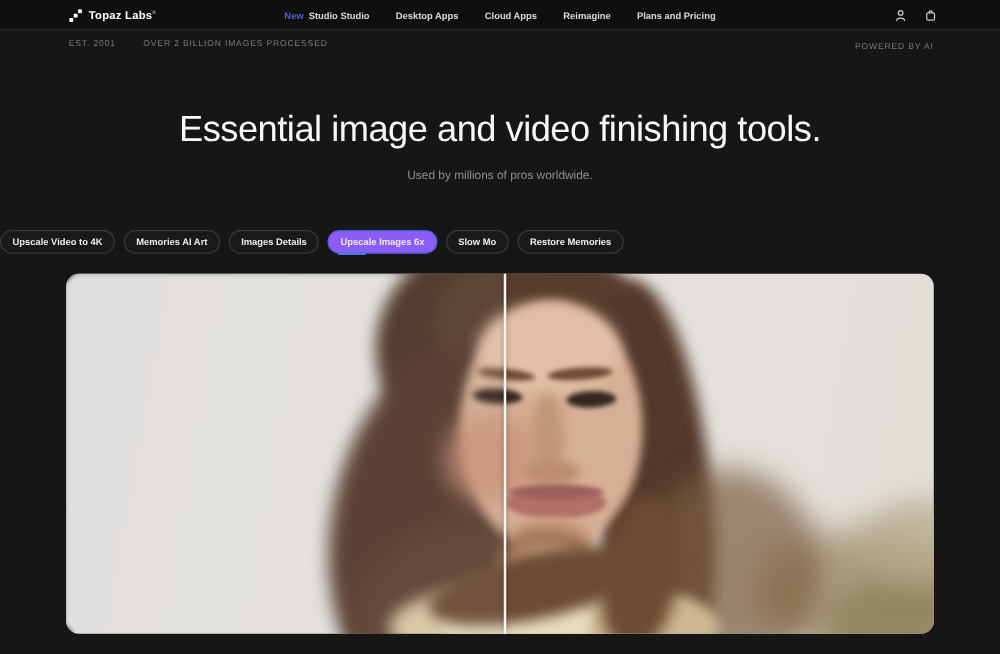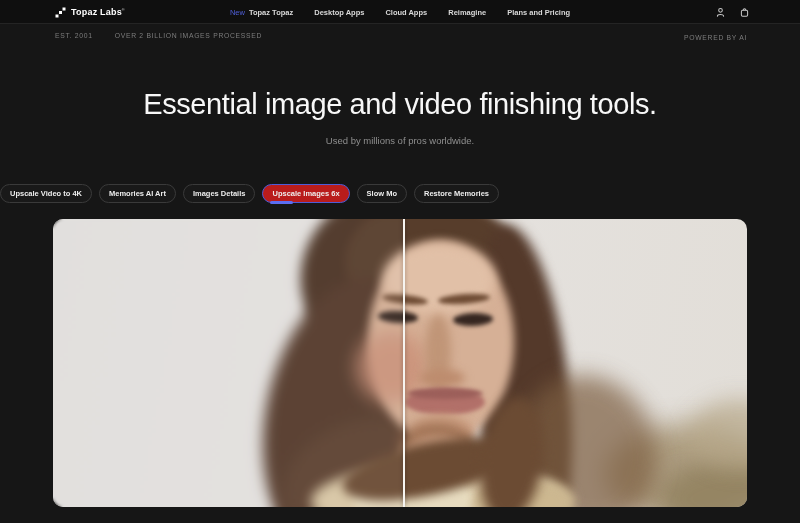--- a/index.html
+++ b/index.html
@@ -18,21 +18,21 @@
   }
   .logo { position:absolute; left:55px; top:0; height:24px; display:flex; align-items:center; gap:5px; cursor:pointer; }
   .logo svg { display:block; }
   .logo-text { color:#ffffff; font-size:9px; font-weight:700; letter-spacing:.2px; }
   .logo-text .tm { font-size:4px; vertical-align:top; color:#bbbbbb; }
   .navlinks {
     position:absolute; left:50%; top:0; transform:translateX(-50%);
     height:24px; display:flex; align-items:center; gap:21px; white-space:nowrap;
   }
   .navlink { color:#d9d9d9; font-size:7.5px; font-weight:600; cursor:pointer; display:flex; gap:4px; align-items:center; }
-  .navlink .new-badge { color:#4f5fd9; font-weight:400; }
+  .navlink .new-badge { color:#4f5fd9; font-weight:700; }
   .nav-icons { position:absolute; right:50px; top:0; height:24px; display:flex; align-items:center; gap:13px; }
   .nav-icons svg { display:block; cursor:pointer; }
 
   
   .infobar {
     position:absolute; top:25px; left:0; width:800px; height:20px;
     display:flex; align-items:center;
   }
   .infobar-left { position:absolute; left:55px; display:flex; gap:22px; }
   .infobar span { color:#7d7d7d; font-size:6.8px; letter-spacing:.7px; font-weight:500; }
@@ -52,21 +52,21 @@
   .tabs {
     position:absolute; top:184px; left:0; width:800px;
     display:flex; gap:7px;
   }
   .tab {
     position:relative; height:19px; padding:0 9px; border-radius:10px;
     border:1px solid #3a3a3a; background:#191919; color:#ededed;
     font-size:7.5px; font-weight:600; display:flex; align-items:center;
     cursor:pointer; white-space:nowrap;
   }
-  .tab.active { border-color:#4e5cd8; background:#b91c1c; }
+  .tab.active { border-color:#4e5cd8; background:#8b5cf6; }
   .tab-progress {
     position:absolute; left:7px; bottom:-2px; height:3px; width:26%;
     background:#5b6df0; border-radius:3px;
   }
 
   
   .photo {
     position:absolute; left:53px; top:219px; width:694px; height:288px;
     border-radius:10px; overflow:hidden;
     background:linear-gradient(100deg,#e2e0de 0%,#e5e2df 45%,#e2ded8 100%);
@@ -130,21 +130,21 @@
         <rect x="0.5" y="7.5" width="3" height="3" fill="#ffffff"></rect>
         <rect x="4" y="4" width="3" height="3" fill="#ffffff"></rect>
         <rect x="7.5" y="0.5" width="3" height="3" fill="#ffffff"></rect>
       </svg>
       <span class="logo-text"><span>Topaz Labs</span><span class="tm">®</span></span>
     </div>
 
     <nav class="navlinks">
       <span class="navlink">
         <span class="new-badge">New</span>
-        <span>Topaz Topaz</span>
+        <span>Studio Studio</span>
       </span>
       <span class="navlink">Desktop Apps</span>
       <span class="navlink">Cloud Apps</span>
       <span class="navlink">Reimagine</span>
       <span class="navlink">Plans and Pricing</span>
     </nav>
 
     <div class="nav-icons">
       <svg width="11" height="11" viewBox="0 0 12 12">
         <circle cx="6" cy="3.6" r="2" fill="none" stroke="#c9c9c9" stroke-width="1.1"></circle>

